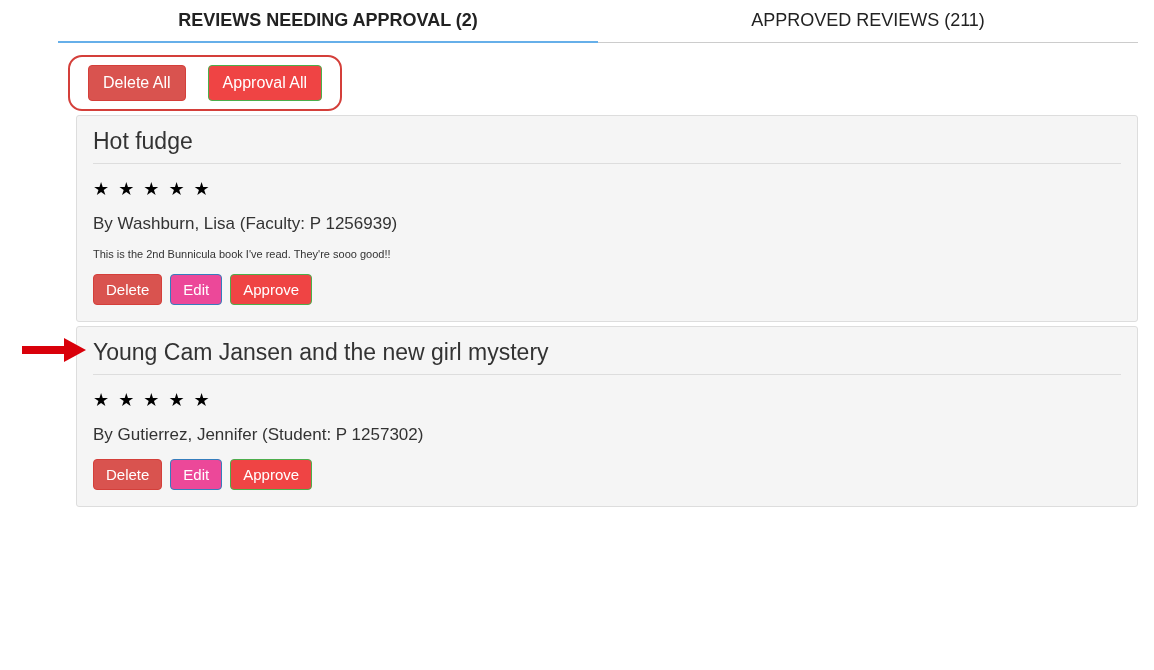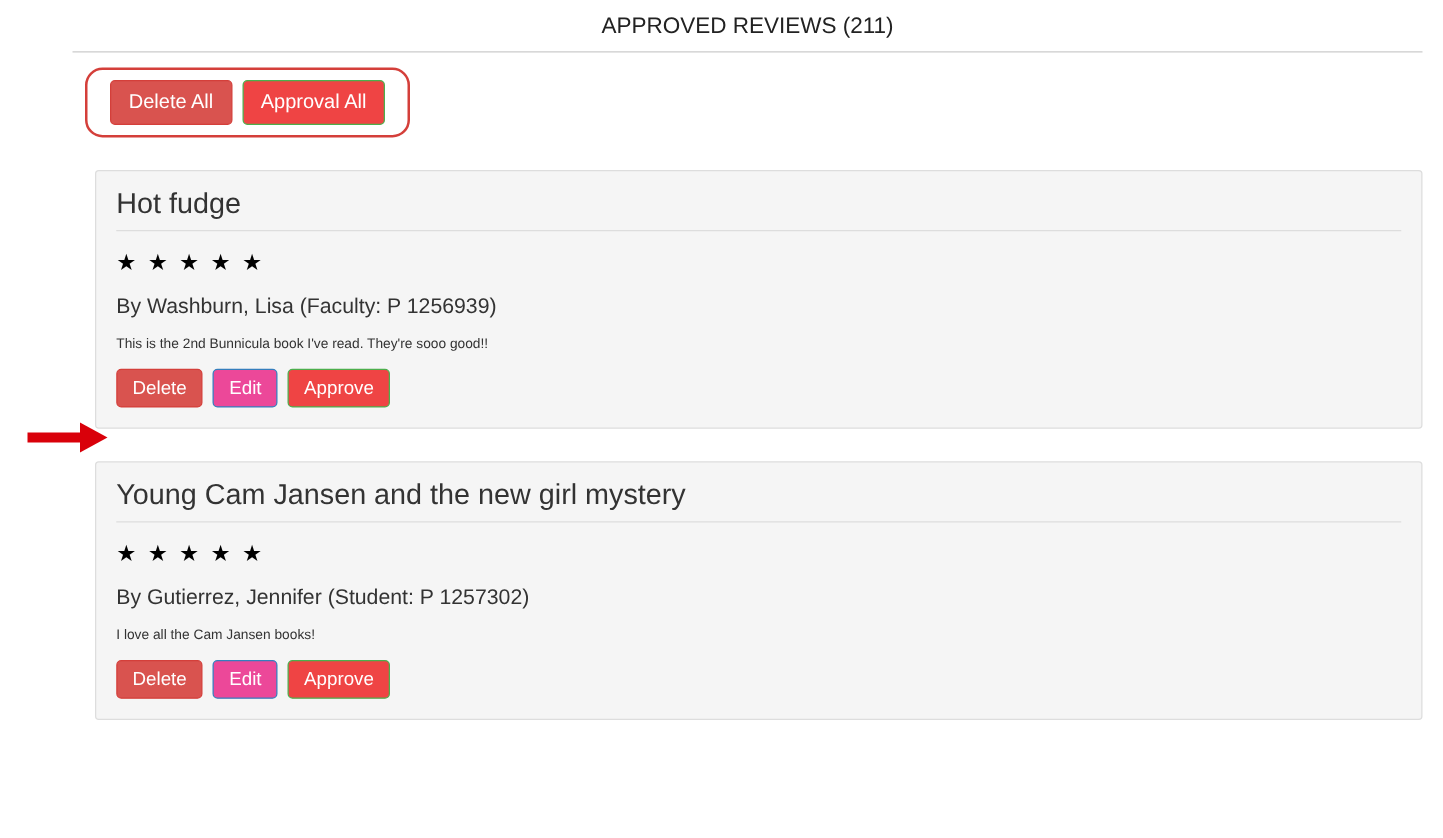--- a/index.html
+++ b/index.html
@@ -31,21 +31,21 @@
     }
     .tab.active {
       font-weight: bold;
       border-bottom: 2px solid #66afe9;
       margin-bottom: -1px;
     }
     .bulk-actions {
       margin-top: 12px;
       margin-left: 10px;
       display: inline-flex;
-      gap: 8px;
+      gap: 22px;
       padding: 8px 18px;
       border: 2px solid #d43f3a;
       border-radius: 14px;
     }
     .btn {
       display: inline-block;
       padding: 8px 14px;
       font-size: 16px;
       border-radius: 4px;
       border: 1px solid transparent;
@@ -63,21 +63,21 @@
     }
     .btn-primary {
       background: #ec4899;
       border-color: #357ebd;
     }
     .btn-sm {
       padding: 6px 12px;
       font-size: 15px;
     }
     .review-card {
-      margin-top: 26px;
+      margin-top: 4px;
       margin-left: 18px;
       border: 1px solid #ddd;
       border-radius: 3px;
       background: #f5f5f5;
       padding: 12px 16px 16px 16px;
     }
     .review-title {
       font-size: 23px;
       font-weight: normal;
       color: #333;
@@ -133,20 +133,21 @@
 <body>
 
 <div class="arrow">
   <div class="arrow-shaft"></div>
   <div class="arrow-head"></div>
 </div>
 
 <div class="container">
 
   <div class="tabs">
+    <div class="tab active">REVIEWS NEEDING APPROVAL (2)</div>
     <div class="tab">APPROVED REVIEWS (211)</div>
   </div>
 
   <div class="bulk-actions">
     <button class="btn btn-danger">Delete All</button>
     <button class="btn btn-success">Approval All</button>
   </div>
 
   <div class="review-card">
     <div class="review-title">Hot fudge</div>
@@ -157,21 +158,20 @@
       <button class="btn btn-danger btn-sm">Delete</button>
       <button class="btn btn-primary btn-sm">Edit</button>
       <button class="btn btn-success btn-sm">Approve</button>
     </div>
   </div>
 
   <div class="review-card">
     <div class="review-title">Young Cam Jansen and the new girl mystery</div>
     <div class="stars">★ ★ ★ ★ ★</div>
     <div class="review-by">By Gutierrez, Jennifer (Student: P 1257302)</div>
-    <div class="review-body">I love all the Cam Jansen books!</div>
     <div class="card-actions">
       <button class="btn btn-danger btn-sm">Delete</button>
       <button class="btn btn-primary btn-sm">Edit</button>
       <button class="btn btn-success btn-sm">Approve</button>
     </div>
   </div>
 
 </div>
 
 </body></html>

